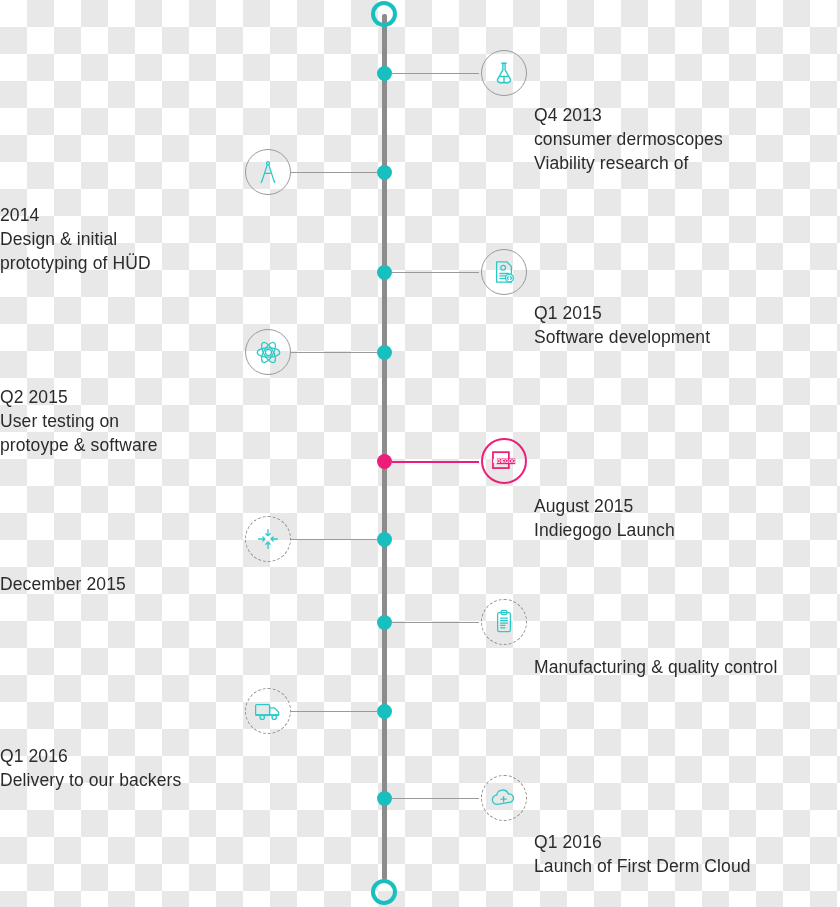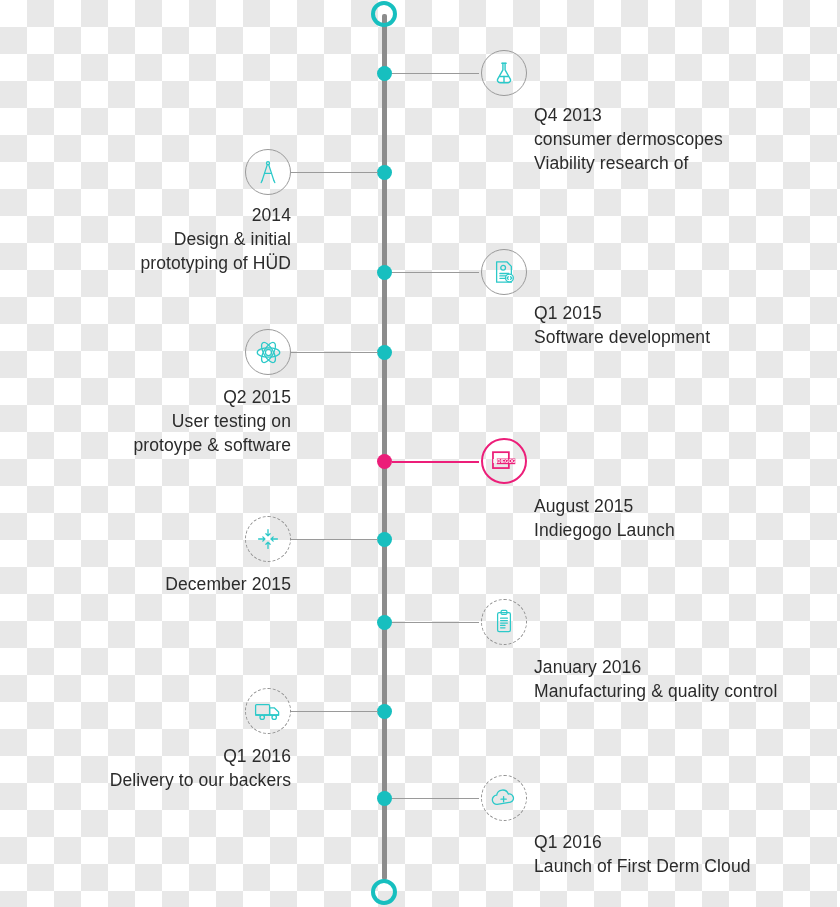--- a/index.html
+++ b/index.html
@@ -84,21 +84,21 @@
 
   
   .entry-text {
     position: absolute;
     color: #2b2b2b;
     font-size: 17.5px;
     line-height: 24px;
     letter-spacing: 0.1px;
     white-space: nowrap;
   }
-  .entry-text.left  { text-align: right; }
+  .entry-text.left  { }
   .entry-text.right { text-align: left; margin-left: 48px; }
   .entry-text .ttl  { display: block; }
   .entry-text .desc { display: block; }
 </style>
 </head>
 <body>
 
 <div id="canvas">
 
   <div class="spine"></div>
@@ -202,21 +202,20 @@
   <div class="dot" style="top:622px"></div>
   <div class="conn" style="left:392px; top:622px; width:87px"></div>
   <div class="bubble dashed" style="left:481px; top:599px">
     <svg width="24" height="26" viewBox="0 0 24 26" fill="none" stroke="#2cc9c9" stroke-width="1.25" stroke-linecap="round" stroke-linejoin="round">
       <rect x="5.6" y="3.6" width="12.8" height="19" rx="1.6"></rect>
       <rect x="9.1" y="1.4" width="5.8" height="4" rx="1.2"></rect>
       <path d="M8.6 9.2h6.8M8.6 11.6h6.8M8.6 14h6.8M8.6 16.4h4.4M8.6 18.8h4.4"></path>
     </svg>
   </div>
   <div class="entry-text right" style="left:486px; top:655px">
-    <span class="ttl">January 2016</span>
     <span class="desc">Manufacturing &amp; quality control</span>
   </div>
 
   <div class="dot" style="top:711px"></div>
   <div class="conn" style="left:291px; top:711px; width:87px"></div>
   <div class="bubble dashed" style="left:245px; top:688px">
     <svg width="28" height="22" viewBox="0 0 28 22" fill="none" stroke="#2cc9c9" stroke-width="1.3" stroke-linecap="round" stroke-linejoin="round">
       <rect x="1.6" y="4.6" width="14" height="10.4" rx="1"></rect>
       <path d="M15.6 7.8h4.6l4.4 4.2v3h-9z"></path>
       <circle cx="8.2" cy="17.2" r="2.2"></circle>

